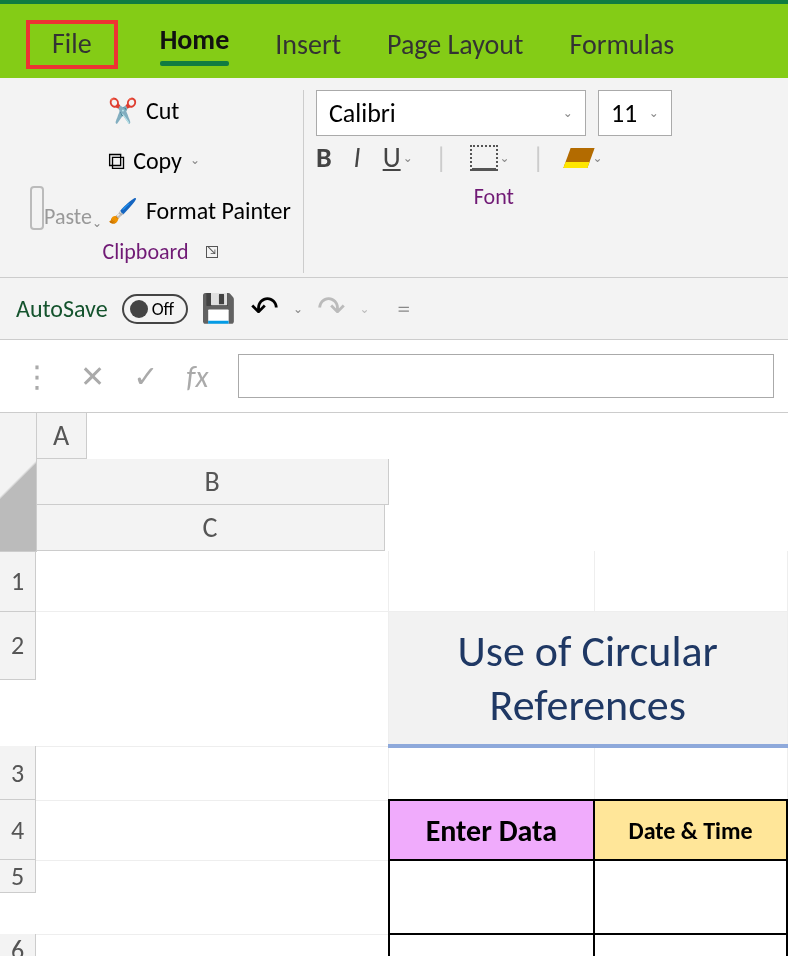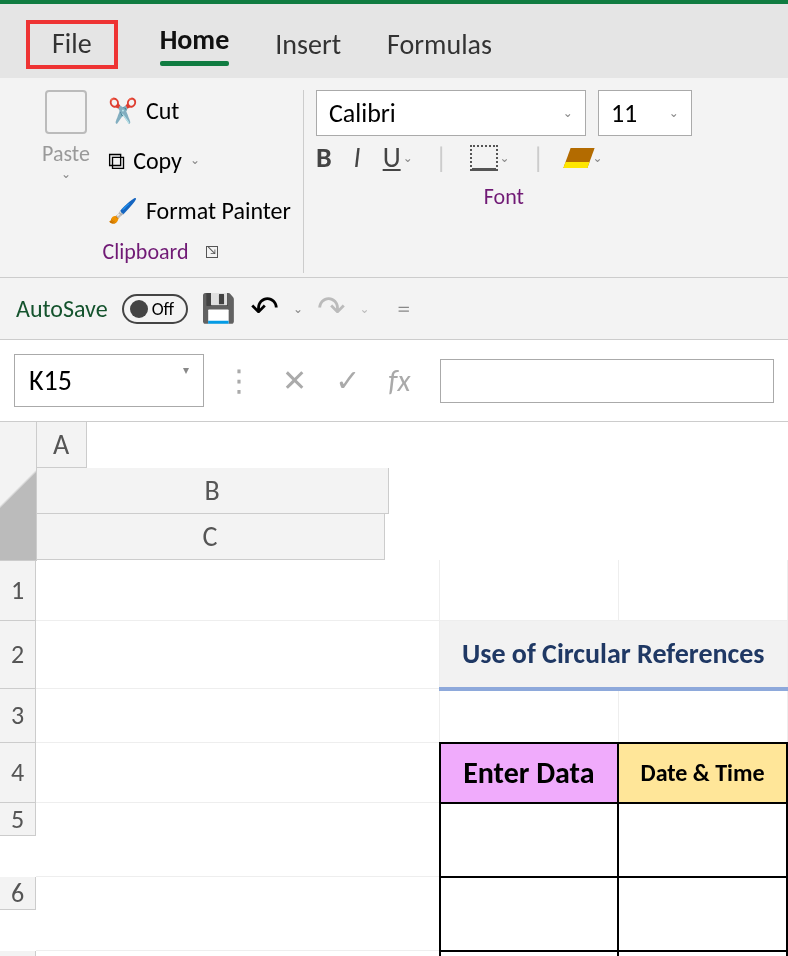--- a/index.html
+++ b/index.html
@@ -1,71 +1,72 @@
 <!DOCTYPE html>
 <html><head>
   <meta charset="utf-8">
   <style>
   *{box-sizing:border-box;font-family:Calibri,Arial,sans-serif;margin:0;padding:0}
   body{width:788px;height:956px;background:#fff;overflow:hidden}
   .bar-top{height:4px;background:#107c41}
-  .tabs{display:flex;align-items:center;gap:38px;padding:12px 26px 6px;background:#e5e5e5}
+  .tabs{display:flex;align-items:center;gap:38px;padding:12px 26px 6px;background:#84cc16}
   .tab{font-size:28px;color:#333;padding:6px 4px;cursor:pointer}
   .tab.file{border:4px solid #e33;padding:2px 22px 4px}
   .tab.active{font-weight:700;color:#111}
   .tab.active::after{content:"";display:block;height:5px;background:#107c41;margin-top:4px;border-radius:2px}
   .ribbon{background:#f3f3f3;border-bottom:1px solid #ccc;padding:12px 18px 4px;display:flex}
   .grp{display:flex;flex-direction:column;padding:0 12px}
   .grp:not(:last-child){border-right:1px solid #ccc}
-  .paste{display:flex;flex-direction:column;align-items:center;color:#999;width:72px}
+  .paste{display:flex;flex-direction:row;align-items:flex-end;color:#999;width:72px}
   .paste-icon{width:42px;height:44px;border:2px solid #bbb;border-radius:4px}
   .paste-lbl{font-size:22px;margin-top:6px}
   .chev{font-size:12px;color:#888}
   .clip-btns{display:flex;flex-direction:column;gap:10px;margin-left:6px}
   .clip-btn{display:flex;align-items:center;gap:8px;font-size:24px;height:40px;cursor:pointer}
   .grp-title{text-align:center;font-size:22px;color:#701a75;padding:8px 0;display:flex;justify-content:center;align-items:center;gap:18px}
   .dlg{width:12px;height:12px;border:1px solid #555;position:relative}
   .dlg::after{content:"↘";position:absolute;font-size:12px;left:-1px;top:-4px;color:#555}
   .font-row{display:flex;gap:12px;margin-bottom:4px}
   .combo{background:#fff;border:1px solid #aaa;font-size:26px;padding:6px 12px;display:flex;align-items:center;justify-content:space-between}
   .combo.name{width:270px}
-  .combo.size{width:94px}
+  .combo.size{width:74px}
   .fmtbar{display:flex;align-items:center;gap:22px;font-size:28px;color:#444}
   .fmt{cursor:pointer;display:flex;align-items:center;gap:2px}
   .u-ul{text-decoration:underline}
   .borders-icon{display:inline-block;width:28px;height:26px;border:2px dotted #555;border-bottom:3px solid #555}
   .fill-icon{display:inline-block;width:24px;height:20px;background:#b36b00;transform:skewX(-20deg);border-bottom:6px solid #ffe600}
   .qat{background:#f3f3f3;border-bottom:1px solid #ccc;display:flex;align-items:center;gap:14px;padding:10px 16px}
   .autosave{font-size:24px;color:#14532d}
   .toggle{width:66px;height:30px;border:2px solid #444;border-radius:15px;display:flex;align-items:center;padding:0 6px;font-size:18px}
   .toggle-dot{width:18px;height:18px;background:#444;border-radius:50%;margin-right:4px}
   .save-icon{color:#a0a;font-size:28px}
   .undo{font-size:34px}
   .nb{display:flex;align-items:center;gap:12px;padding:14px 14px;border-bottom:1px solid #ccc}
   .nbcell{width:190px;background:#fff;border:1px solid #aaa;font-size:28px;padding:8px 14px;display:flex;justify-content:space-between}
   .nbact{color:#aaa;font-size:30px;padding:0 8px}
   .fbar{flex:1;border:1px solid #aaa;height:44px;background:#fff;margin-left:10px}
   .corner{width:36px;height:46px;border-right:1px solid #ccc;border-bottom:1px solid #ccc;background:linear-gradient(135deg,#f3f3f3 48%,#bbb 50%)}
   .colhdr{height:46px;border-bottom:1px solid #ccc;border-right:1px solid #ccc;display:flex;align-items:center;justify-content:center;font-size:28px;color:#555;background:#f3f3f3}
   .rowhdr{width:36px;display:flex;align-items:center;justify-content:center;border-right:1px solid #ccc;border-bottom:1px solid #ccc;font-size:26px;color:#555;background:#f3f3f3}
   td{border-bottom:1px solid #eee;border-right:1px solid #eee}
-  .title-cell{text-align:center;font-size:28px;font-weight:700;color:#1f3864;background:#f2f2f2;border-bottom:4px solid #8ea9db!important;padding:12px 0}
+  .title-cell{text-align:center;font-size:44px;font-weight:400;color:#1f3864;background:#f2f2f2;border-bottom:4px solid #8ea9db!important;padding:12px 0}
   .hdr-b{background:#f0abfc;border:2px solid #000!important;text-align:center;font-size:30px;font-weight:700;padding:10px 0}
   .hdr-c{background:#ffe699;border:2px solid #000!important;text-align:center;font-size:24px;font-weight:700;padding:10px 0}
   .bcell{border:2px solid #000!important;height:74px;background:#fff}
   </style>
 </head>
 <body>
 
 <div class="bar-top"></div>
 
 <div class="tabs">
   <span class="tab file">File</span>
   <span class="tab active">Home</span>
   <span class="tab">Insert</span>
+  <span class="tab">Page Layout</span>
   <span class="tab">Formulas</span>
 </div>
 
 <div class="ribbon">
   <div class="grp">
    <div style="display:flex">
     <div class="paste">
       <div class="paste-icon"></div>
       <span class="paste-lbl">Paste</span>
       <span class="chev">⌄</span>
@@ -133,24 +134,20 @@
     </div>
   <span class="save-icon">💾</span>
   <span class="undo">↶</span>
     <span class="chev">⌄</span>
   <span class="undo" style="color:#bbb">↷</span>
     <span class="chev" style="color:#bbb">⌄</span>
   <span class="chev" style="font-size:20px;margin-left:10px">＝</span>
 </div>
 
 <div class="nb">
-  <div class="nbcell">
-      <span>K15</span>
-      <span class="chev">▾</span>
-    </div>
   <span class="nbact">⋮</span>
   <span class="nbact">✕</span>
   <span class="nbact">✓</span>
   <span class="nbact" style="font-style:italic">fx</span>
   <div class="fbar"></div>
 </div>
 
 <table style="border-collapse:collapse;width:788px">
   <tbody>
       <tr>

